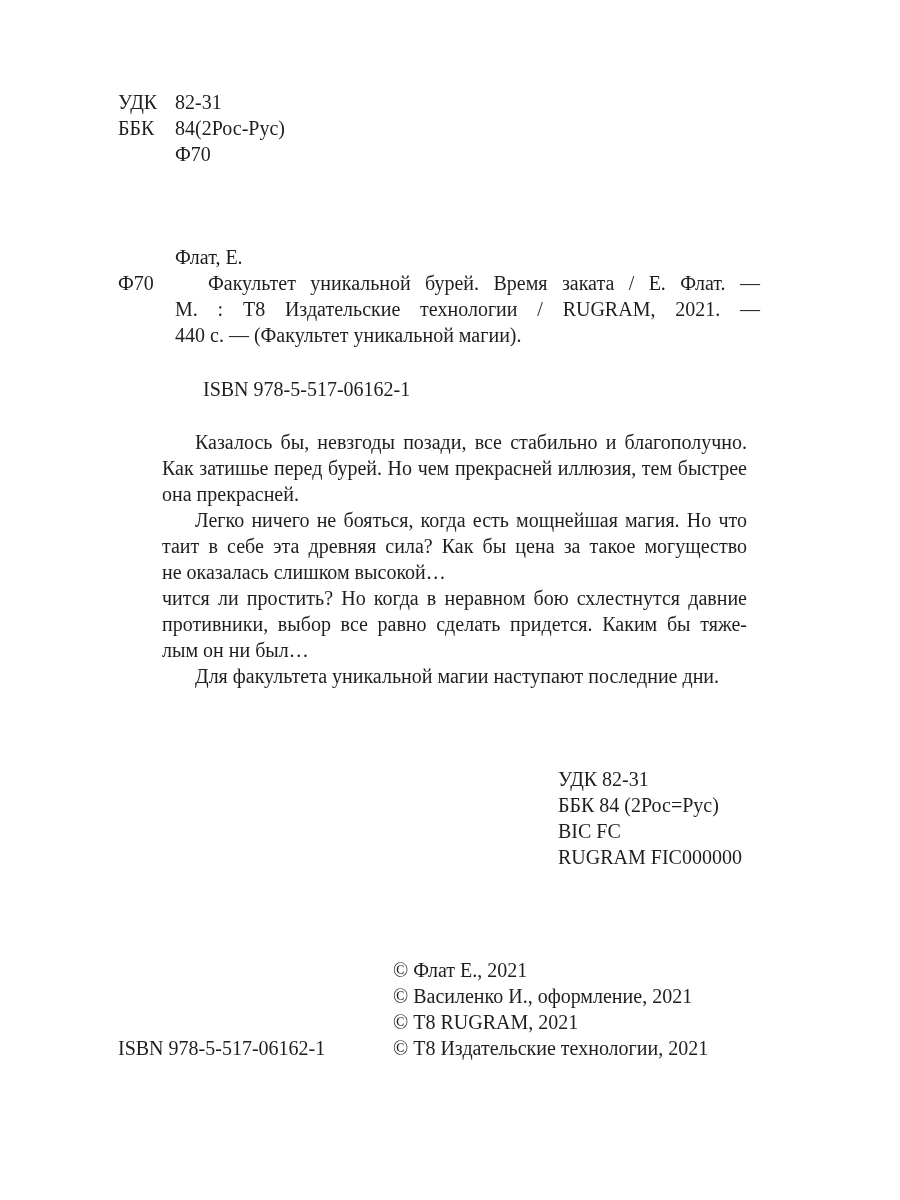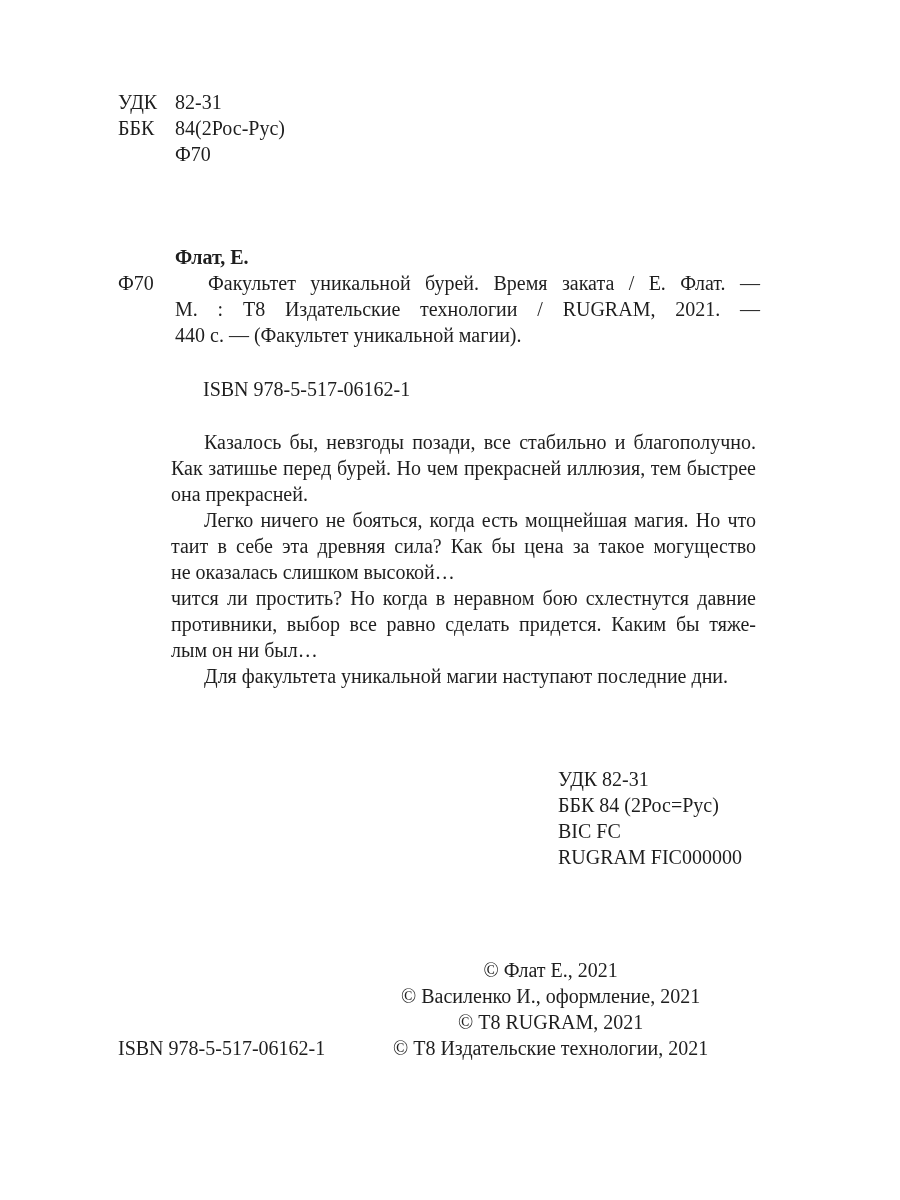--- a/index.html
+++ b/index.html
@@ -19,34 +19,34 @@
     overflow: hidden;
   }
   .abs { position: absolute; }
 
   
   .top-codes { left: 118px; top: 89px; }
   .code-row .lbl { display: inline-block; width: 57px; }
 
   
   .card { left: 175px; top: 244px; width: 585px; }
-  .card-author { font-weight: bold; }
+  .card-author { font-weight: normal; }
   .card-sign { position: absolute; left: -57px; top: 26px; }
   .jline { text-align: justify; text-align-last: justify; }
   .indent { padding-left: 33px; }
   .isbn-top { left: 203px; top: 376px; }
 
   
-  .annotation { left: 171px; top: 429px; width: 585px; }
+  .annotation { left: 162px; top: 429px; width: 585px; }
 
   
   .codes-right { left: 558px; top: 766px; }
 
   
-  .copyrights { left: 393px; top: 957px; text-align: center; }
+  .copyrights { left: 393px; top: 957px; }
 
   
   .isbn-bottom { left: 118px; top: 1035px; }
 </style>
 </head>
 <body>
 
 <div class="page">
 
   <div class="abs top-codes">

